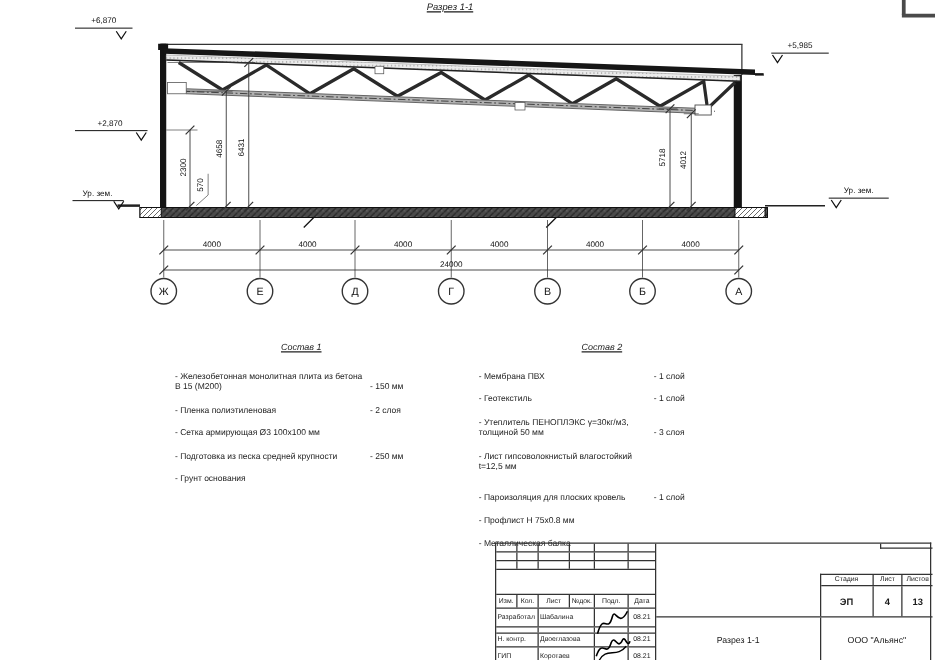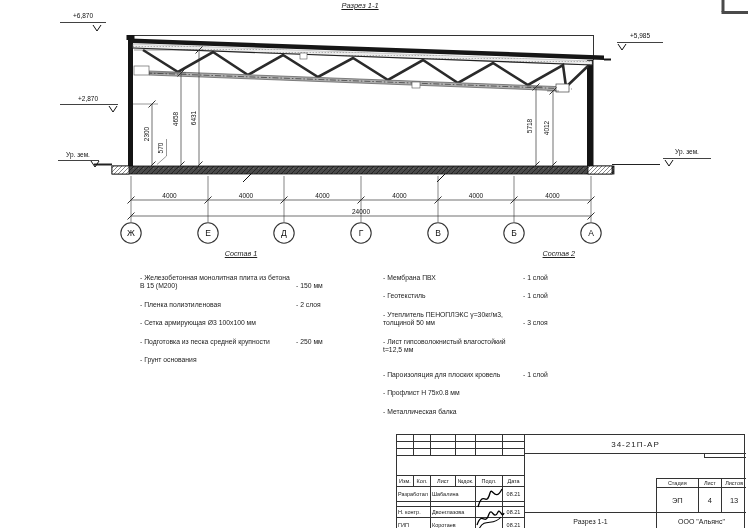--- a/index.html
+++ b/index.html
@@ -8,26 +8,26 @@
   #page *{box-sizing:border-box;}
   svg text{font-family:"Liberation Sans",sans-serif;fill:#111;}
   .dim{font-size:6.5px;}
   .elev{font-size:6.5px;}
   .axlbl{font-size:8.5px;}
   
   .top-title{position:absolute;left:318px;top:1px;width:84px;text-align:center;
              font-size:7.5px;font-style:italic;}
   .top-title span{text-decoration:underline;}
   
-  .sostav{position:absolute;font-size:6.8px;line-height:1.25;color:#222;}
+  .sostav{position:absolute;font-size:6.8px;line-height:1.25;color:#222;margin-top:24px;}
   #sostav1{left:140px;top:249px;width:202px;}
   #sostav2{left:383px;top:249px;width:192px;}
   .s-title{font-style:italic;font-size:7.2px;margin-bottom:16px;}
   #sostav1 .s-title{text-align:center;}
-  #sostav2 .s-title{text-align:right;padding-left:5px;font-style:italic;}
+  #sostav2 .s-title{text-align:center;padding-left:5px;font-style:italic;}
   .s-title span{text-decoration:underline;}
   .s-item{display:flex;align-items:flex-end;margin-bottom:10px;}
   #sostav1 .s-name{width:152px;}
   #sostav1 .s-val{width:46px;padding-left:4px;}
   #sostav2 .s-name{width:136px;}
   #sostav2 .s-val{width:50px;padding-left:4px;}
   #sostav2 .s-item:nth-of-type(6){margin-top:16px;}
   
   .stamp{position:absolute;left:396px;top:434px;width:349px;height:96px;
          border:1px solid #333;border-bottom:none;display:flex;font-size:5.5px;}
@@ -45,21 +45,21 @@
   .h15{height:15px}.h5{height:5px}.h11{height:11px}.h14{height:14px}
   .tb-right{width:221px;display:flex;flex-direction:column;}
   .tb-doc{height:19px;border-bottom:1px solid #333;display:flex;align-items:center;
           justify-content:center;font-size:8px;letter-spacing:1px;}
   .tb-mid{height:58px;position:relative;}
   .tb-step{position:absolute;left:179px;top:0;width:42px;height:4px;
            border-left:1px solid #333;border-bottom:1px solid #333;}
   .stage{position:absolute;left:131px;top:24px;width:90px;height:34px;
          border-left:1px solid #333;border-top:1px solid #333;display:flex;flex-direction:column;}
   .stage-h{display:flex;height:9px;border-bottom:1px solid #333;text-align:center;}
-  .stage-v{display:flex;flex:1;font-size:7.5px;}
+  .stage-v{display:flex;flex:1;font-size:7.5px;font-weight:bold;}
   .sg{border-right:1px solid #333;display:flex;align-items:center;justify-content:center;height:100%;}
   .sg:last-child{border-right:none;}
   .sgw42{width:42px}.sgw24{width:24px}
   .tb-bot{flex:1;border-top:1px solid #333;display:flex;font-size:7px;}
   .tb-bname{width:131px;display:flex;align-items:center;justify-content:center;}
   .tb-bcomp{width:90px;border-left:1px solid #333;display:flex;align-items:center;justify-content:center;}
   .sig{position:absolute;}
 </style>
 </head>
 <body>
@@ -349,21 +349,20 @@
 
       <svg class="sig" style="left:78px;top:50px;" width="30" height="26" viewBox="0 0 30 26">
         <path d="M3,22 C8,4 11,23 15,8 C17,1 20,18 27,4" fill="none" stroke="#000" stroke-width="1.3"></path>
       </svg>
       <svg class="sig" style="left:78px;top:70px;" width="30" height="26" viewBox="0 0 30 26">
         <path d="M2,20 C7,5 10,22 14,9 C17,2 19,16 23,7 C25,3 27,14 29,8" fill="none" stroke="#000" stroke-width="1.3"></path>
         <path d="M4,24 C10,12 18,22 26,12" fill="none" stroke="#000" stroke-width="1.1"></path>
       </svg>
     </div>
     <div class="tb-right">
-      <div class="tb-doc">34-21П-АР</div>
       <div class="tb-mid">
         <div class="tb-step"></div>
         <div class="stage">
           <div class="stage-h">
             <div class="sg sgw42">Стадия</div>
             <div class="sg sgw24">Лист</div>
             <div class="sg sgw24">Листов</div>
           </div>
           <div class="stage-v">
             <div class="sg sgw42">ЭП</div>

